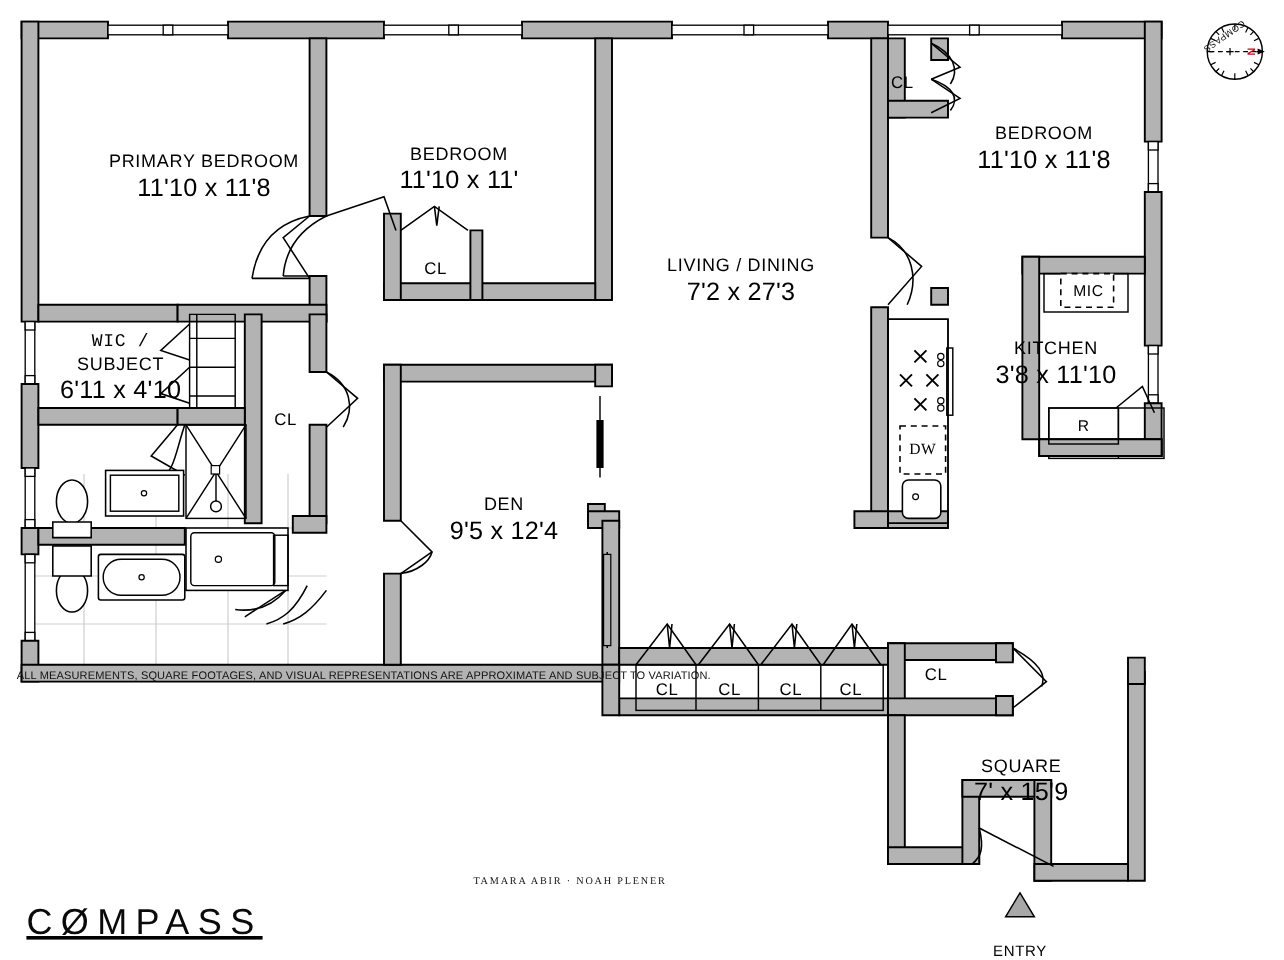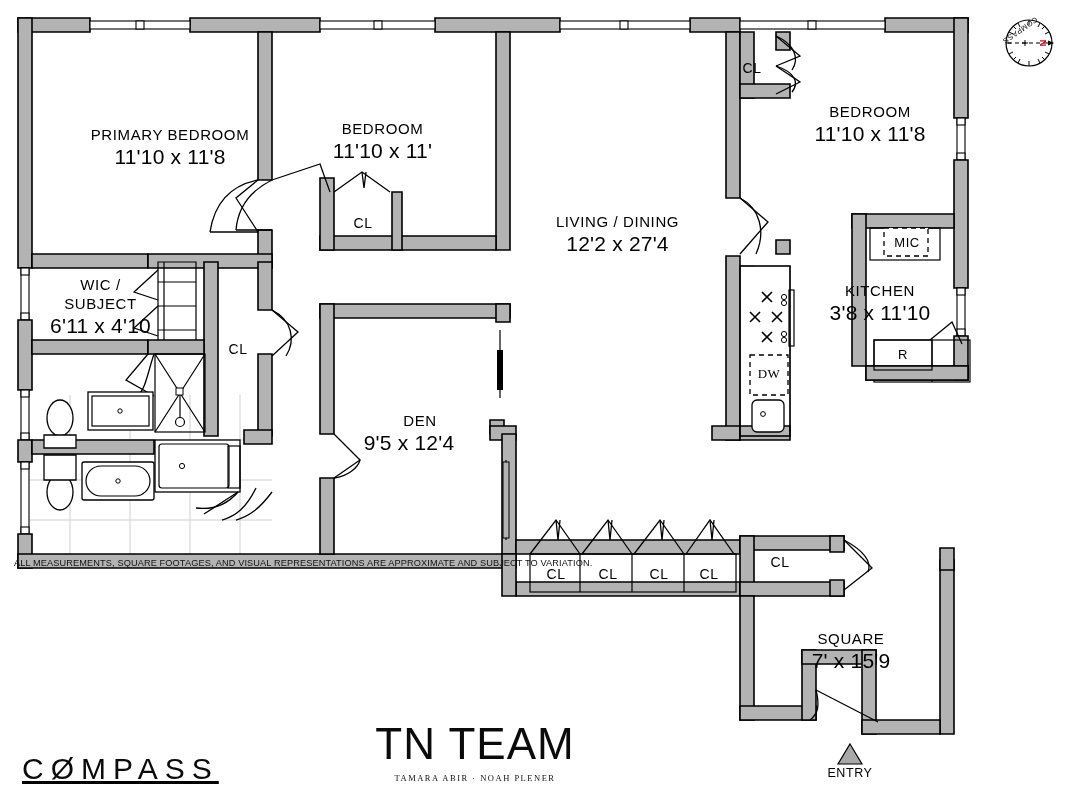--- a/index.html
+++ b/index.html
@@ -5,21 +5,21 @@
   html,body{margin:0;padding:0;background:#ffffff;}
   body{width:1070px;height:800px;position:relative;overflow:hidden;
        font-family:"Liberation Sans","DejaVu Sans",sans-serif;color:#000;}
   #plan{position:absolute;left:0;top:0;width:1070px;height:800px;}
   .lbl{position:absolute;text-align:center;line-height:1.18;white-space:nowrap;
        font-family:"Liberation Sans","DejaVu Sans",sans-serif;color:#000000;}
   .room-name{font-size:15px;letter-spacing:.6px;text-align:center;}
   .room-dim{font-size:21px;letter-spacing:.2px;}
   .cl{font-size:14px;letter-spacing:.5px;}
   .app{font-size:13px;letter-spacing:.5px;}
-  .entry{font-size:12.5px;letter-spacing:.6px;}
+  .entry{font-size:12.5px;letter-spacing:.6px;margin-top:20px;}
   .disclaimer{position:absolute;left:14px;top:558px;font-size:9.2px;letter-spacing:.12px;
               color:#111;white-space:nowrap;}
   
   #compass-logo{position:absolute;left:22px;top:752px;display:flex;align-items:center;text-decoration:underline;}
   #compass-logo .ctext{font-size:30px;letter-spacing:7px;font-weight:400;color:#0a0a0a;
        font-family:"Liberation Sans","DejaVu Sans",sans-serif;}
   #tn-logo{position:absolute;left:330px;top:722px;width:290px;text-align:center;}
   #tn-logo .tn{font-size:44px;letter-spacing:1px;font-weight:300;color:#0a0a0a;
        font-family:"Liberation Sans","DejaVu Sans",sans-serif;line-height:1;}
   #tn-logo .tnsub{font-size:8.5px;letter-spacing:1.5px;margin-top:7px;color:#111;
@@ -314,31 +314,31 @@
 <div class="lbl room-name" style="left:50px;top:126px;width:240px;">PRIMARY BEDROOM</div>
 <div class="lbl room-dim" style="left:50px;top:145px;width:240px;">11'10 x 11'8</div>
 
 <div class="lbl room-name" style="left:300px;top:120px;width:165px;">BEDROOM</div>
 <div class="lbl room-dim" style="left:300px;top:139px;width:165px;">11'10 x 11'</div>
 
 <div class="lbl room-name" style="left:790px;top:103px;width:160px;">BEDROOM</div>
 <div class="lbl room-dim" style="left:790px;top:122px;width:160px;">11'10 x 11'8</div>
 
 <div class="lbl room-name" style="left:510px;top:213px;width:215px;">LIVING / DINING</div>
-<div class="lbl room-dim" style="left:510px;top:232px;width:215px;">12'2 x 27'4</div>
+<div class="lbl room-dim" style="left:510px;top:232px;width:215px;">7'2 x 27'3</div>
 
 <div class="lbl room-name" style="left:800px;top:282px;width:160px;">KITCHEN</div>
 <div class="lbl room-dim" style="left:800px;top:301px;width:160px;">3'8 x 11'10</div>
 
-<div class="lbl room-name" style="left:38px;top:276px;width:125px;">WIC /</div>
+<div class="lbl room-name" style="left:38px;top:276px;width:125px;font-family:Liberation Mono, monospace;">WIC /</div>
 <div class="lbl room-name" style="left:38px;top:295px;width:125px;">SUBJECT</div>
 <div class="lbl room-dim" style="left:38px;top:314px;width:125px;">6'11 x 4'10</div>
 
 <div class="lbl room-name" style="left:360px;top:412px;width:120px;">DEN</div>
-<div class="lbl room-dim" style="left:349px;top:431px;width:120px;">9'5 x 12'4</div>
+<div class="lbl room-dim" style="left:360px;top:431px;width:120px;">9'5 x 12'4</div>
 
 <div class="lbl room-name" style="left:766px;top:630px;width:170px;">SQUARE</div>
 <div class="lbl room-dim" style="left:766px;top:649px;width:170px;">7' x 15'9</div>
 
 <div class="lbl cl" style="left:732px;top:60px;width:40px;">CL</div>
 <div class="lbl cl" style="left:343px;top:215px;width:40px;">CL</div>
 <div class="lbl cl" style="left:218px;top:341px;width:40px;">CL</div>
 <div class="lbl cl" style="left:536px;top:566px;width:40px;">CL</div>
 <div class="lbl cl" style="left:588px;top:566px;width:40px;">CL</div>
 <div class="lbl cl" style="left:639px;top:566px;width:40px;">CL</div>
@@ -367,15 +367,14 @@
   <path d="M27 28 L27 34 M24 31 H30" stroke="#000" stroke-width="1"></path>
   <text x="44" y="34.5" font-family="'Liberation Sans',sans-serif" font-size="9" font-weight="bold" fill="#d0021b" text-anchor="middle" transform="rotate(-90 44 31)">N</text>
   <text font-family="'Liberation Sans',sans-serif" font-size="7.5" fill="#111" letter-spacing="0.5" transform="translate(31 31) rotate(145)" text-anchor="middle"><tspan x="0" y="18">COMPASS</tspan></text>
 </svg>
 
 <div id="compass-logo">
   <span class="ctext">CØMPASS</span>
 </div>
 
 <div id="tn-logo">
-  <div class="tn">TN TEAM</div>
   <div class="tnsub">TAMARA ABIR · NOAH PLENER</div>
 </div>
 
 </body></html>

